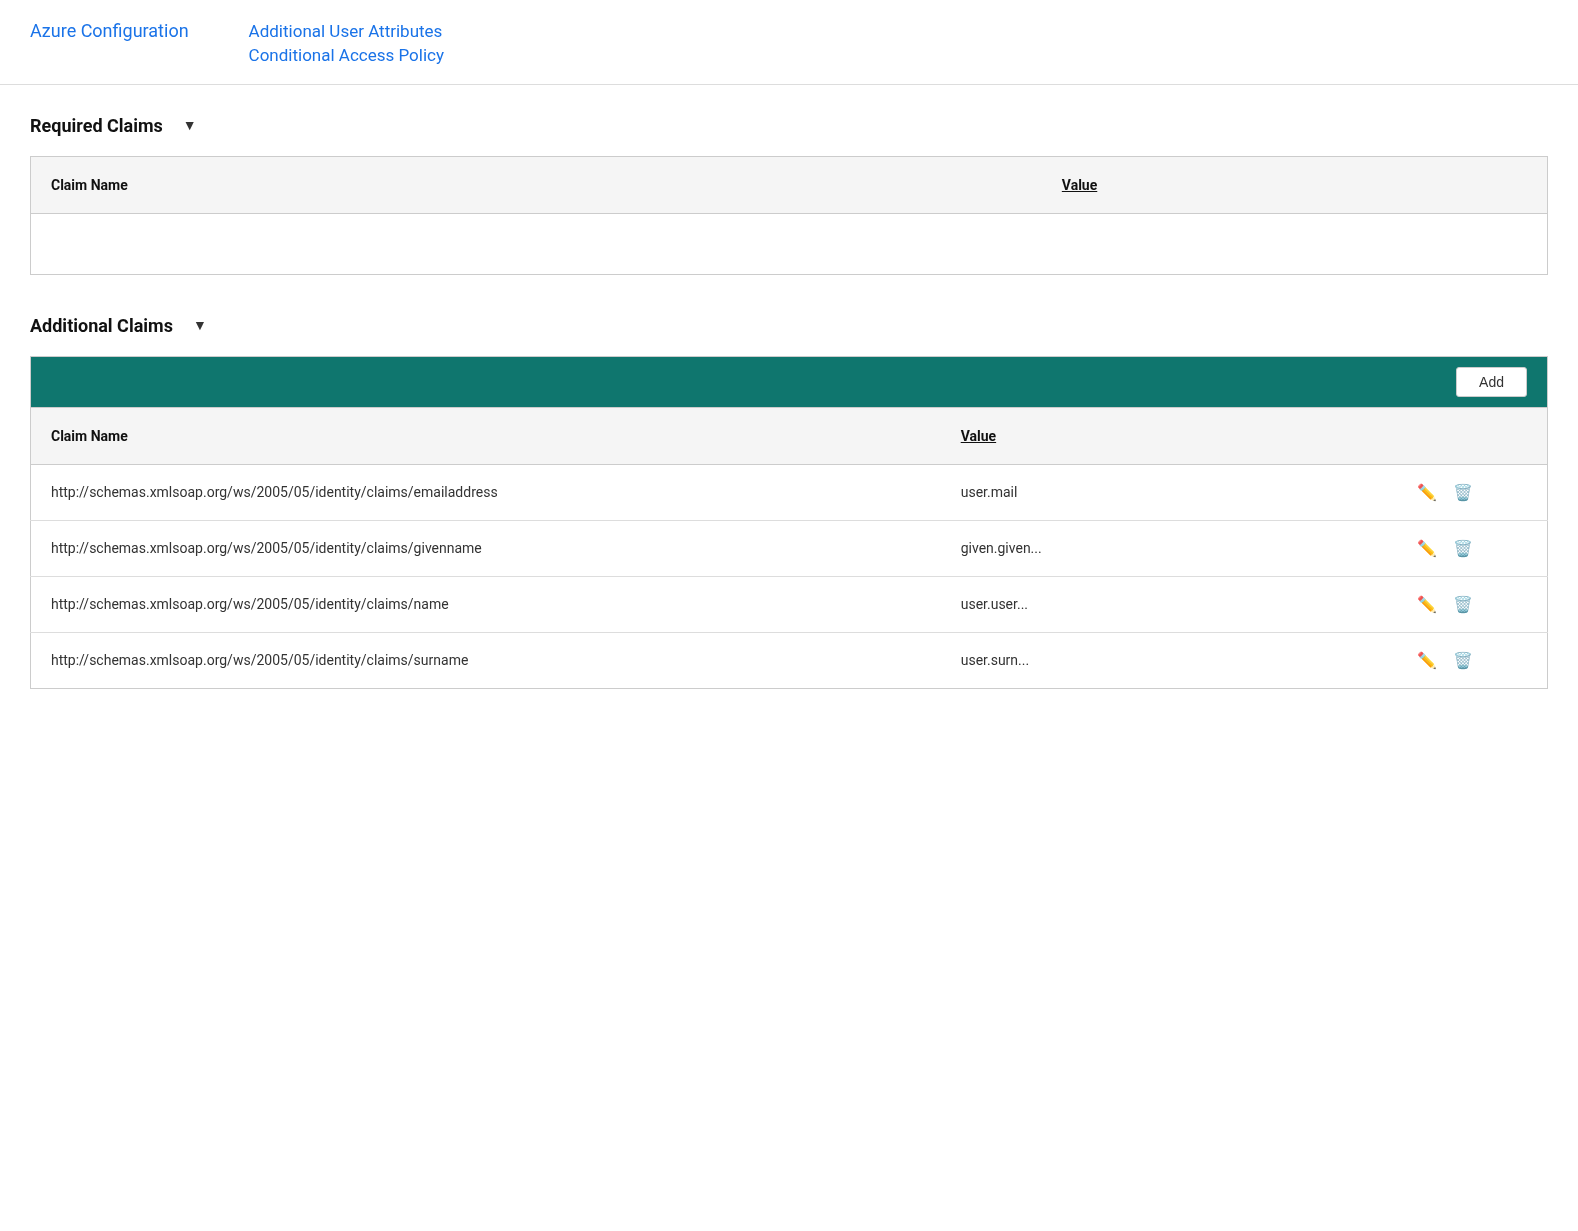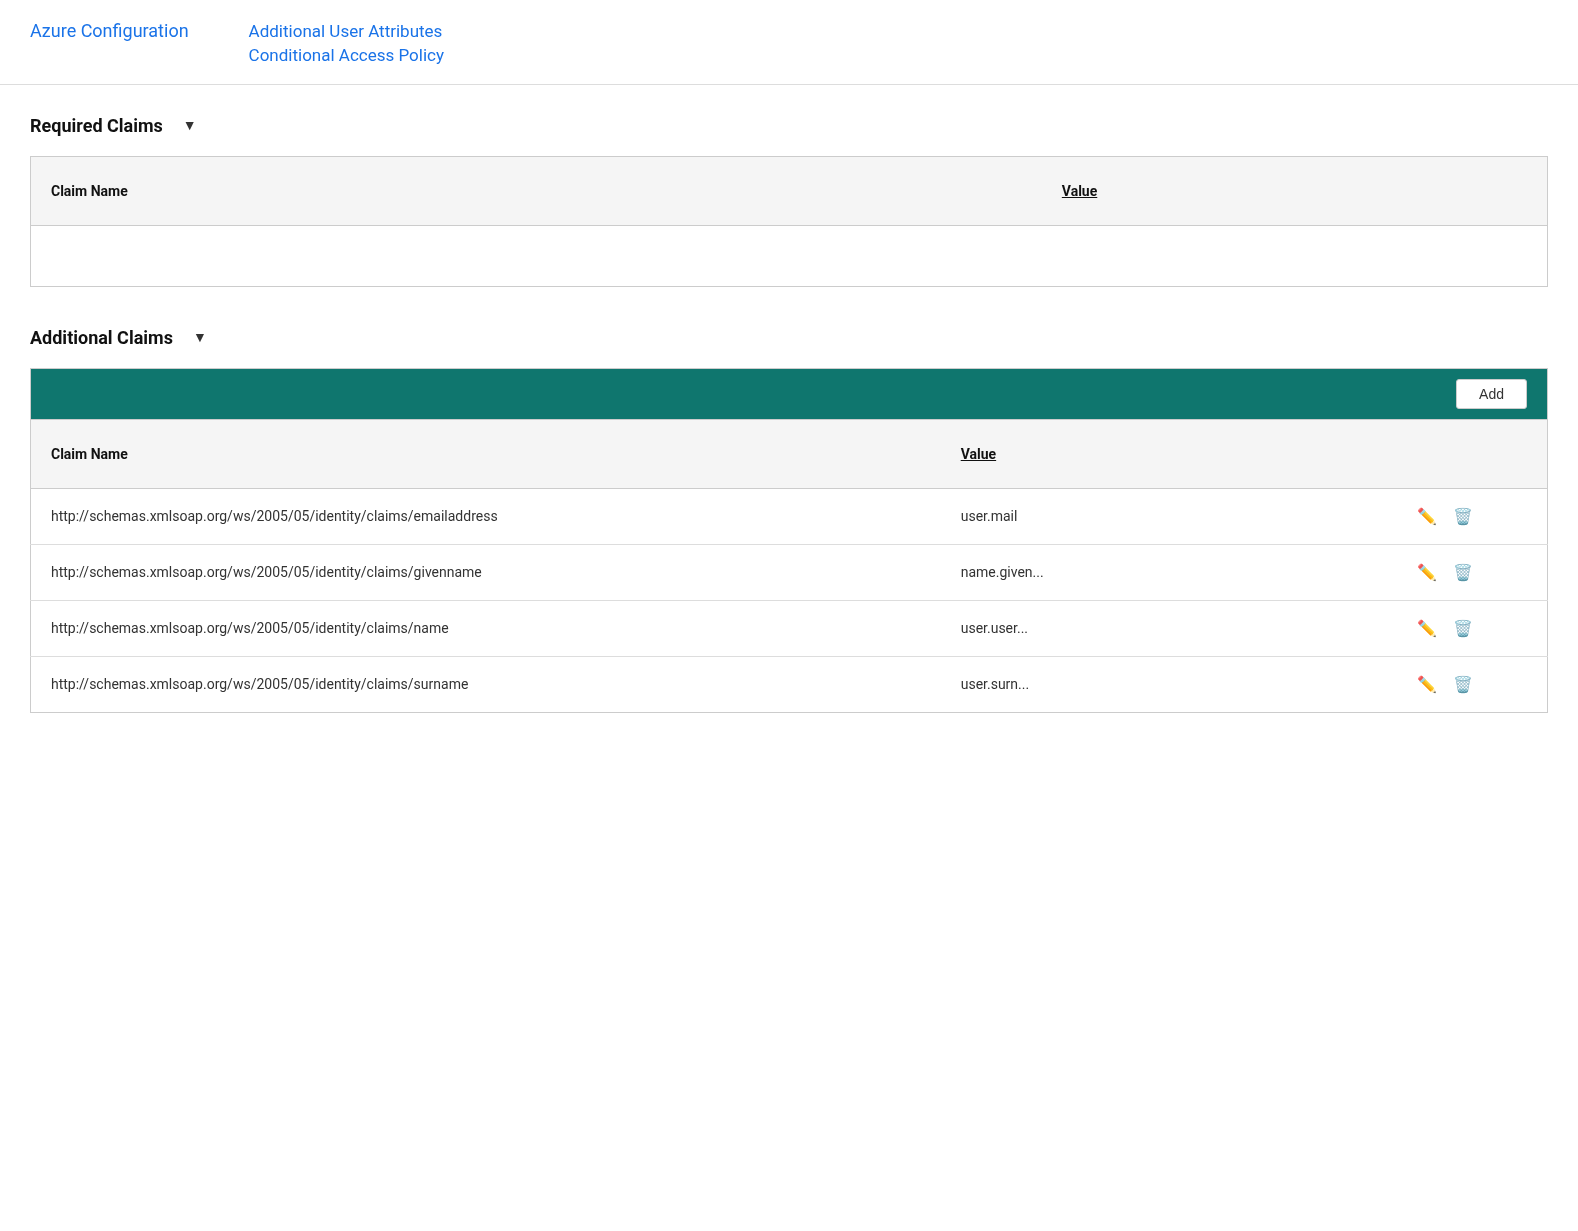--- a/index.html
+++ b/index.html
@@ -72,21 +72,21 @@
       width: 100%;
       border-collapse: collapse;
       border: 1px solid #ccc;
       margin-bottom: 40px;
     }
     .claims-table thead tr {
       background: #f5f5f5;
     }
     .claims-table th {
       text-align: left;
-      padding: 26px 20px;
+      padding: 20px 20px;
       font-weight: 700;
       font-size: 14px;
       color: #111;
       border-bottom: 1px solid #ccc;
     }
     .claims-table td {
       padding: 16px 20px;
       font-size: 14px;
       color: #333;
       border-bottom: 1px solid #ddd;
@@ -202,21 +202,21 @@
       <td>user.mail</td>
       <td>
         <div class="action-icons">
           <button class="icon-btn" title="Edit">✏️</button>
           <button class="icon-btn" title="Delete">🗑️</button>
         </div>
       </td>
     </tr>
           <tr>
       <td>http://schemas.xmlsoap.org/ws/2005/05/identity/claims/givenname</td>
-      <td>name.given...</td>
+      <td>given.given...</td>
       <td>
         <div class="action-icons">
           <button class="icon-btn" title="Edit">✏️</button>
           <button class="icon-btn" title="Delete">🗑️</button>
         </div>
       </td>
     </tr>
           <tr>
       <td>http://schemas.xmlsoap.org/ws/2005/05/identity/claims/name</td>
       <td>user.user...</td>

